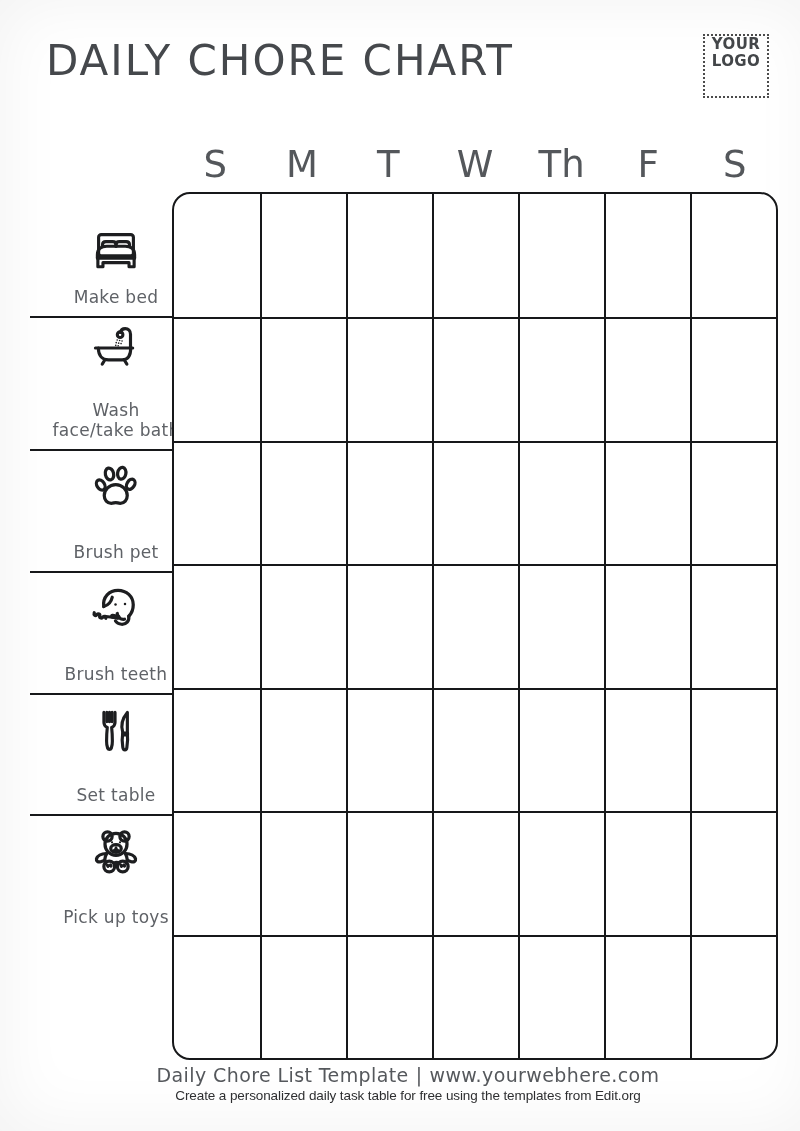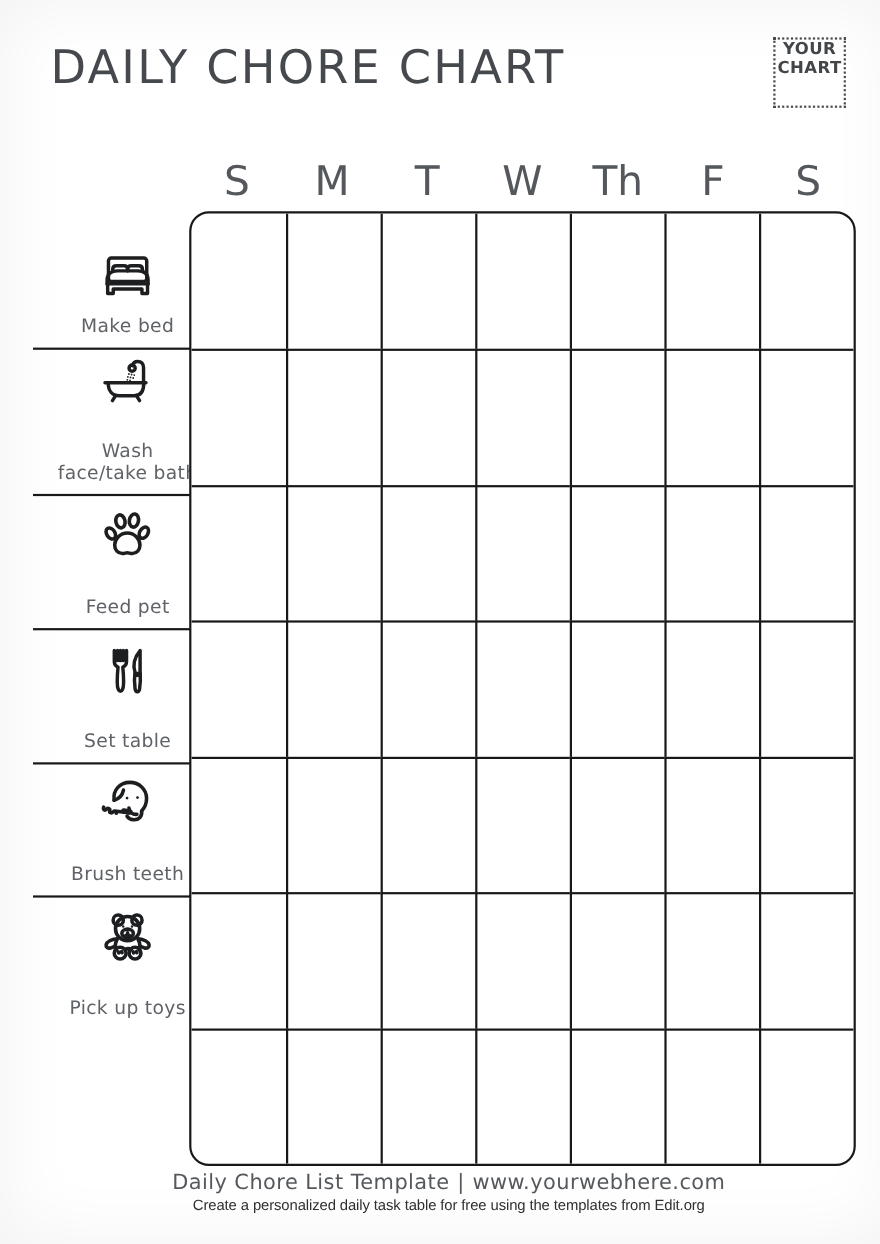--- a/index.html
+++ b/index.html
@@ -75,21 +75,21 @@
 </head>
 <body>
 
 <div class="sheet">
 
   <div class="title">DAILY CHORE CHART</div>
 
   <div class="logo-box">
     <div>
       <span>YOUR</span>
-      <span>CHART</span>
+      <span>LOGO</span>
     </div>
   </div>
 
   <div class="day-row" id="dayRow" style="grid-template-columns: repeat(7, 1fr);">
       <div class="day-letter">S</div>
       <div class="day-letter">M</div>
       <div class="day-letter">T</div>
       <div class="day-letter">W</div>
       <div class="day-letter">Th</div>
       <div class="day-letter">F</div>
@@ -136,48 +136,48 @@
       <div class="chore-cell bt">
         <div class="chore-icon">
   <svg width="60" height="60" viewBox="0 0 24 24" fill="none" stroke="#1d1e20" stroke-width="1.3" stroke-linecap="round" stroke-linejoin="round">
     <ellipse cx="9.4" cy="6.4" rx="1.65" ry="2.4" transform="rotate(-12 9.4 6.4)"></ellipse>
     <ellipse cx="14.3" cy="6.1" rx="1.65" ry="2.4" transform="rotate(10 14.3 6.1)"></ellipse>
     <ellipse cx="5.9" cy="10.8" rx="1.5" ry="2.2" transform="rotate(-33 5.9 10.8)"></ellipse>
     <ellipse cx="17.9" cy="10.5" rx="1.5" ry="2.2" transform="rotate(31 17.9 10.5)"></ellipse>
     <path d="M11.9 10.6 C9.3 10.6 7.3 12.8 7.3 15 C7.3 16.8 8.5 18.1 10.1 18.1 C10.9 18.1 11.3 17.8 11.9 17.8 C12.5 17.8 12.9 18.1 13.7 18.1 C15.3 18.1 16.5 16.8 16.5 15 C16.5 12.8 14.5 10.6 11.9 10.6 Z"></path>
   </svg>
 </div>
-        <div class="chore-label">Feed pet</div>
-      </div>
-      <div class="chore-cell bt">
-        <div class="chore-icon">
-  <svg width="58" height="60" viewBox="0 0 24 24" fill="none" stroke="#1d1e20" stroke-width="1.3" stroke-linecap="round" stroke-linejoin="round">
-    <path d="M7 4.3 V8.4 C7 9.5 7.6 10.2 8.4 10.5 C8.2 12.4 8.1 14.3 8.1 16.1 C8.1 18.3 8.6 19.6 9.3 19.6 C10 19.6 10.5 18.3 10.5 16.1 C10.5 14.3 10.4 12.4 10.2 10.5 C11 10.2 11.6 9.5 11.6 8.4 V4.3"></path>
-    <path d="M8.2 4.3 V8.1 M9.3 4.3 V8.1 M10.4 4.3 V8.1"></path>
-    <path d="M16.7 4.3 V12.5 C16.9 14.8 16.8 17 16.5 18.8 C16.4 19.5 16 19.8 15.7 19.8 C15.3 19.8 14.9 19.4 14.8 18.6 C14.5 16.6 14.5 14.5 14.8 12.6 C14 10 14.5 6.9 16.7 4.3 Z"></path>
-    <path d="M14.8 12.9 H16.8 M14.8 13.6 H16.8"></path>
-  </svg>
-</div>
-        <div class="chore-label">Set table</div>
+        <div class="chore-label">Brush pet</div>
       </div>
       <div class="chore-cell bt">
         <div class="chore-icon">
   <svg width="62" height="60" viewBox="0 0 24 24" fill="none" stroke="#1d1e20" stroke-width="1.3" stroke-linecap="round" stroke-linejoin="round">
     <path d="M7.1 10.6 C6.6 6.8 9.3 4.1 12.8 4.1 C16.2 4.1 18.9 6.6 18.9 9.9 C18.9 11.8 18.2 13.4 17.1 14.5"></path>
     <path d="M7.1 10.6 C8.9 10.1 10.1 8.7 10.5 6.9"></path>
     <circle cx="11.8" cy="9.8" r=".5" fill="#1d1e20" stroke="none"></circle>
     <circle cx="15.6" cy="9.6" r=".5" fill="#1d1e20" stroke="none"></circle>
     <path d="M12.5 13.4 C12.7 14.9 13.8 15.9 15.4 15.7"></path>
     <path d="M17.1 14.5 C17.4 16.4 16.1 17.8 14.2 17.7 C13.1 17.6 12.3 17.2 11.8 16.4"></path>
     <path d="M3.3 13.1 C3 14 3.7 14.5 4.3 13.9 C4.9 13.3 5.7 13.6 5.5 14.4 C5.3 15.1 6.1 15.5 6.7 14.9 C7.3 14.3 8.1 14.6 7.9 15.3"></path>
     <path d="M7.9 14.6 L12.5 15.1"></path>
     <path d="M10.6 14.5 L12.8 14.9" stroke-width="2"></path>
   </svg>
 </div>
         <div class="chore-label">Brush teeth</div>
+      </div>
+      <div class="chore-cell bt">
+        <div class="chore-icon">
+  <svg width="58" height="60" viewBox="0 0 24 24" fill="none" stroke="#1d1e20" stroke-width="1.3" stroke-linecap="round" stroke-linejoin="round">
+    <path d="M7 4.3 V8.4 C7 9.5 7.6 10.2 8.4 10.5 C8.2 12.4 8.1 14.3 8.1 16.1 C8.1 18.3 8.6 19.6 9.3 19.6 C10 19.6 10.5 18.3 10.5 16.1 C10.5 14.3 10.4 12.4 10.2 10.5 C11 10.2 11.6 9.5 11.6 8.4 V4.3"></path>
+    <path d="M8.2 4.3 V8.1 M9.3 4.3 V8.1 M10.4 4.3 V8.1"></path>
+    <path d="M16.7 4.3 V12.5 C16.9 14.8 16.8 17 16.5 18.8 C16.4 19.5 16 19.8 15.7 19.8 C15.3 19.8 14.9 19.4 14.8 18.6 C14.5 16.6 14.5 14.5 14.8 12.6 C14 10 14.5 6.9 16.7 4.3 Z"></path>
+    <path d="M14.8 12.9 H16.8 M14.8 13.6 H16.8"></path>
+  </svg>
+</div>
+        <div class="chore-label">Set table</div>
       </div>
       <div class="chore-cell bt">
         <div class="chore-icon">
   <svg width="62" height="60" viewBox="0 0 24 24" fill="none" stroke="#1d1e20" stroke-width="1.3" stroke-linecap="round" stroke-linejoin="round">
     <circle cx="8.6" cy="5.4" r="1.85"></circle>
             <circle cx="15.4" cy="5.4" r="1.85"></circle>
     <circle cx="12" cy="8.5" r="4.4"></circle>
     <circle cx="10.4" cy="7.7" r=".45" fill="#1d1e20" stroke="none"></circle>
     <circle cx="13.6" cy="7.7" r=".45" fill="#1d1e20" stroke="none"></circle>
     <ellipse cx="12" cy="10.2" rx="2.1" ry="1.55"></ellipse>

